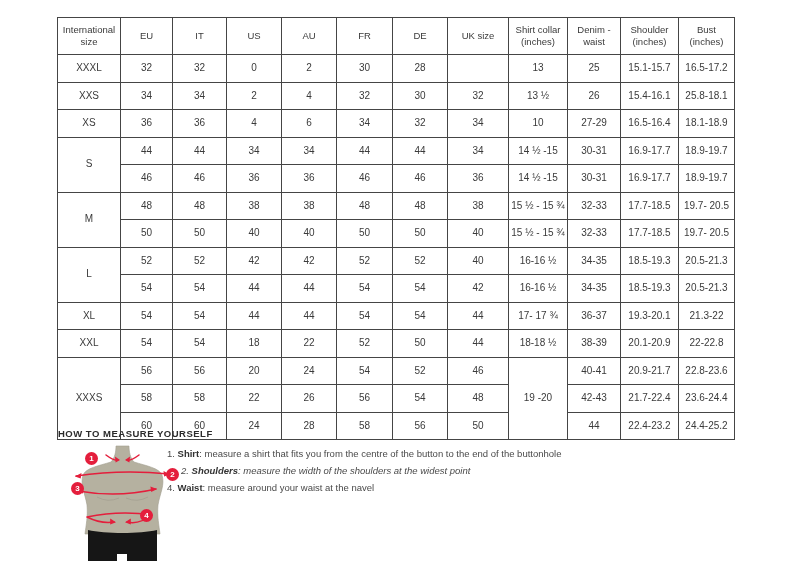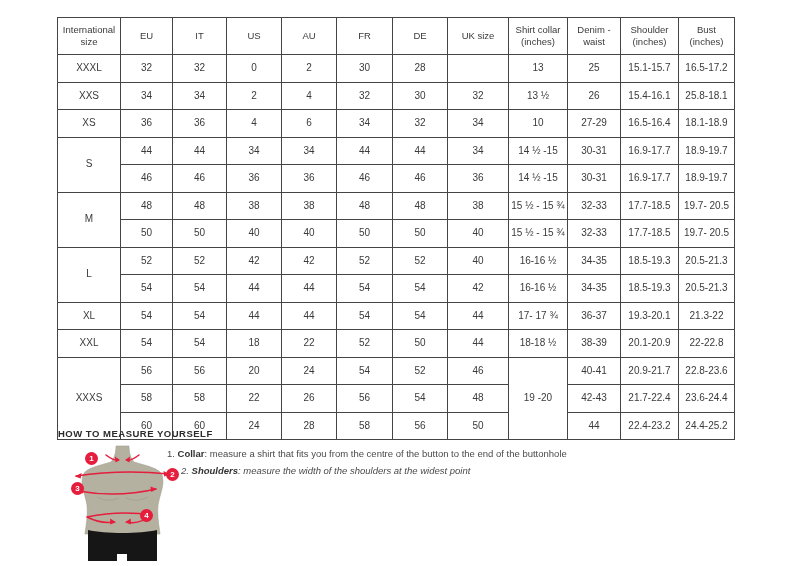--- a/index.html
+++ b/index.html
@@ -302,17 +302,18 @@
         <path d="M 55 79.2 l 5.8 -3.6 l 0 5.8 Z"></path>
       </g>
     </svg>
     <div class="badge b1" style="background:#e41e3c">1</div>
     <div class="badge b2" style="background:#e41e3c">2</div>
     <div class="badge b3" style="background:#e41e3c">3</div>
     <div class="badge b4" style="background:#e41e3c">4</div>
   </div>
 
   <ol class="steps">
-    <li><span>1. </span><b>Collar</b><span>: measure a shirt that fits you from the centre of the button to the end of the buttonhole</span></li>
+    <li><span>1. </span><b>Shirt</b><span>: measure a shirt that fits you from the centre of the button to the end of the buttonhole</span></li>
     <li class="indent"><span>2. </span><b>Shoulders</b><span>: measure the width of the shoulders at the widest point</span></li>
+    <li><span>4. </span><b>Waist</b><span>: measure around your waist at the navel</span></li>
   </ol>
 
 </div>
 
 </body></html>

